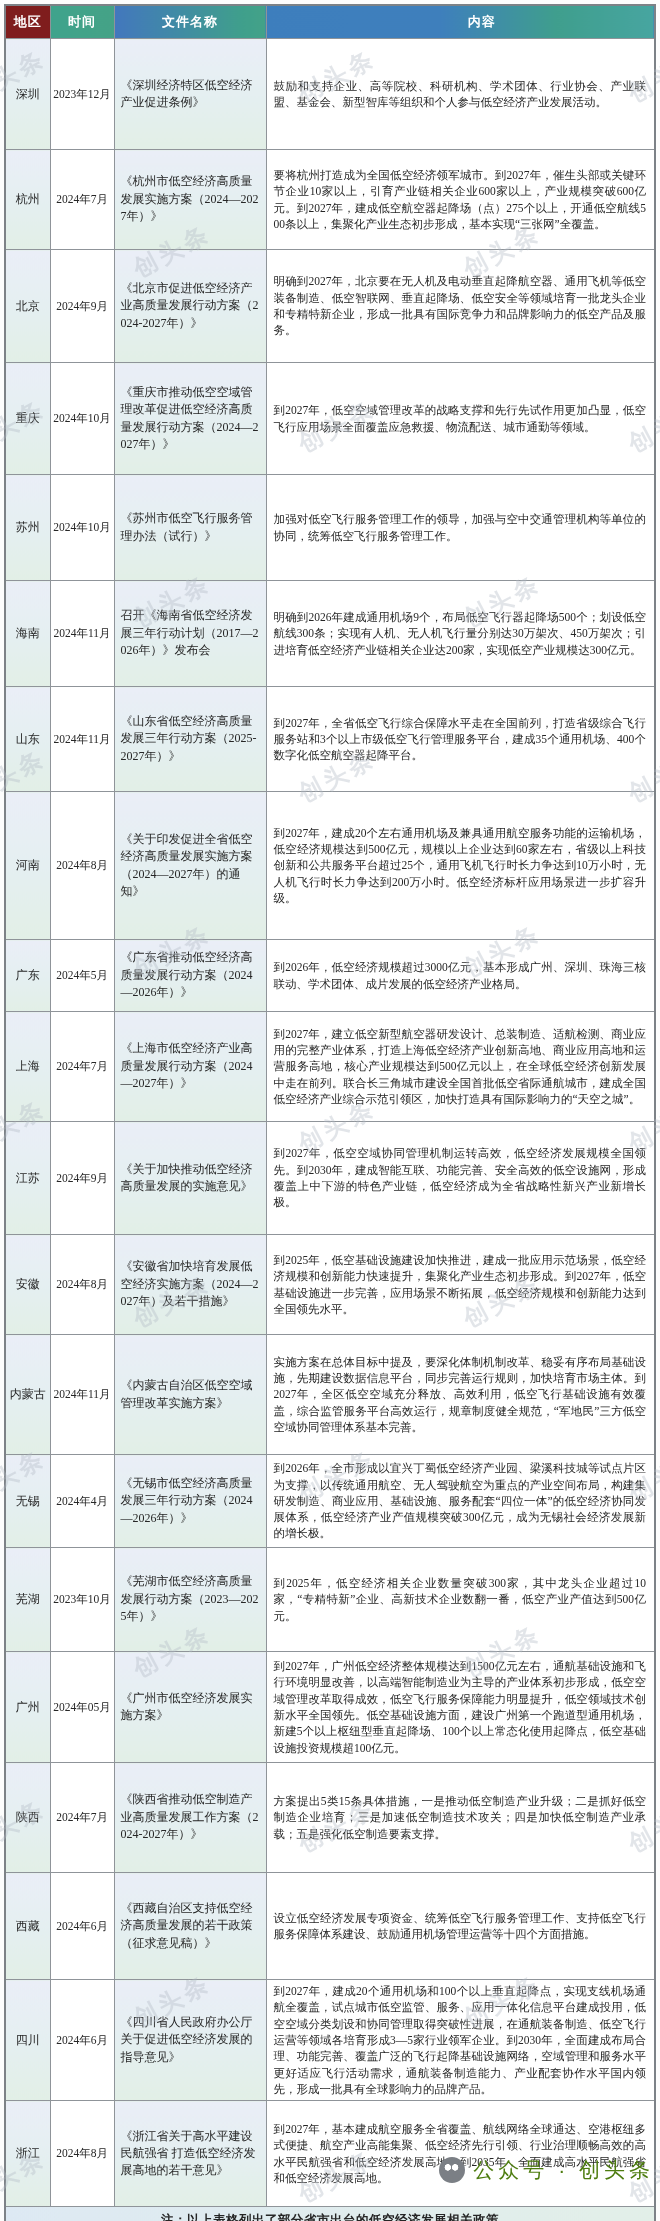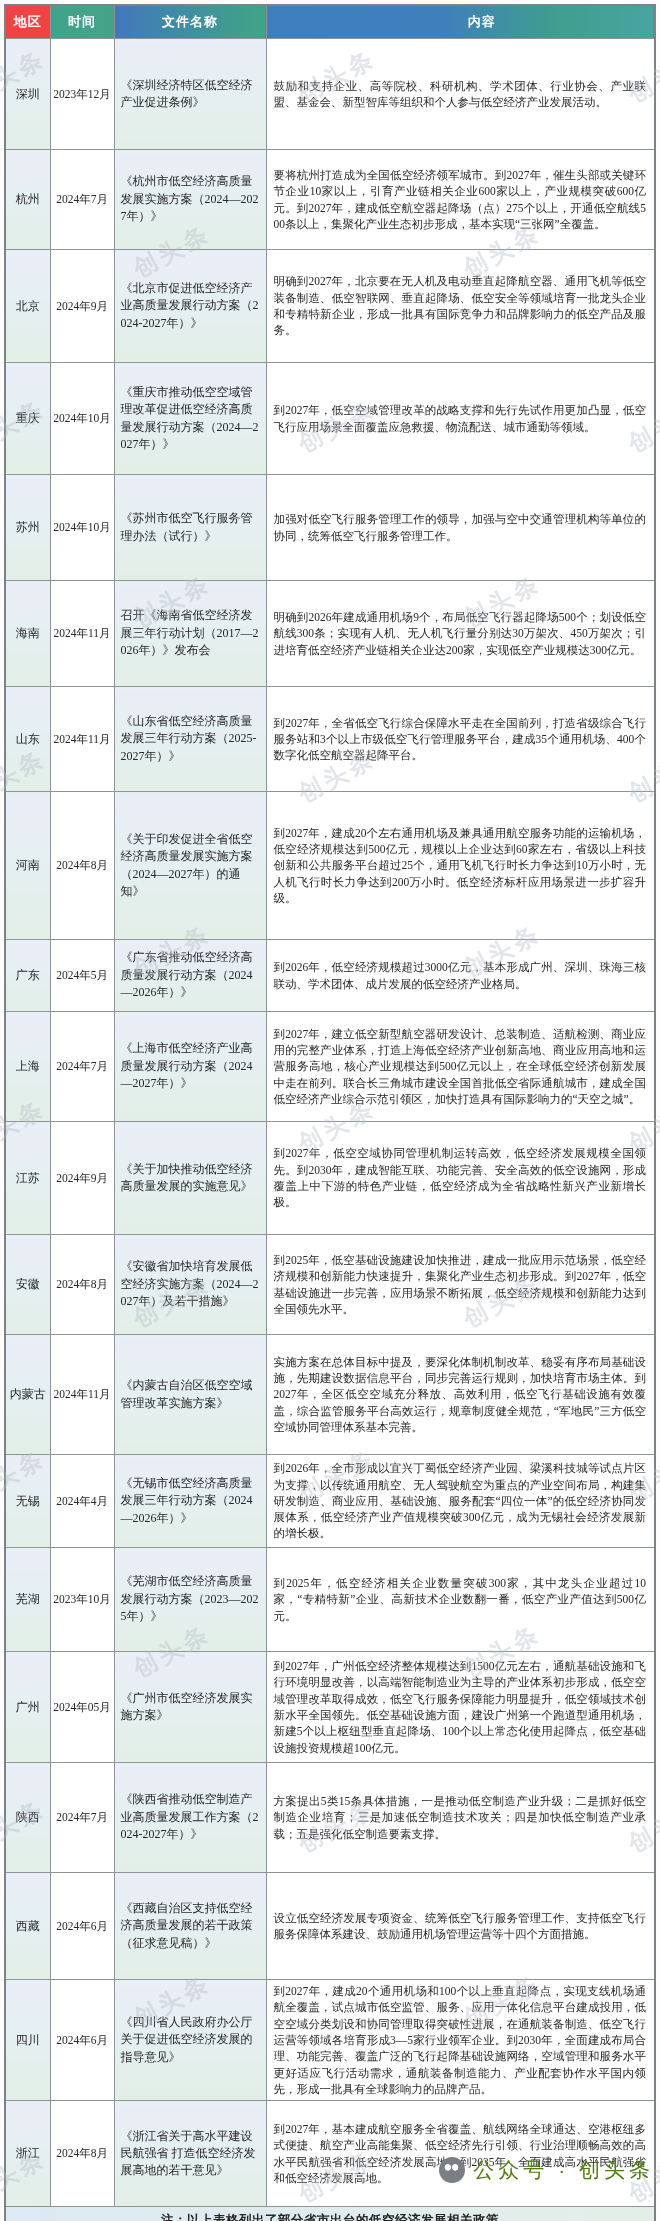--- a/index.html
+++ b/index.html
@@ -27,21 +27,21 @@
   }
   table.policy { border: 2px solid #7d8287; }
   thead th {
     height: 30px;
     color: #ffffff;
     font-size: 13px;
     font-weight: bold;
     text-align: center;
     letter-spacing: 1px;
   }
-  thead th.h-region { background: #ef4444; }
+  thead th.h-region { background: #7f1d1d; }
   thead th.h-date   { background: linear-gradient(90deg, #3fa38c, #45a286); }
   thead th.h-doc    { background: linear-gradient(90deg, #4277bd, #3f9f8b 85%, #43a288); }
   thead th.h-content{ background: linear-gradient(90deg, #3d7ebd 0%, #3e7fbc 45%, #3f9e8d 75%, #47a5a0 100%); padding-left: 44px; }
   td.region-cell, td.doc-name-cell {
     background: linear-gradient(180deg, #eaeef7 0%, #e4eff0 55%, #e2efe6 100%);
   }
   td.region-cell {
     text-align: center;
     font-size: 12px;
   }

